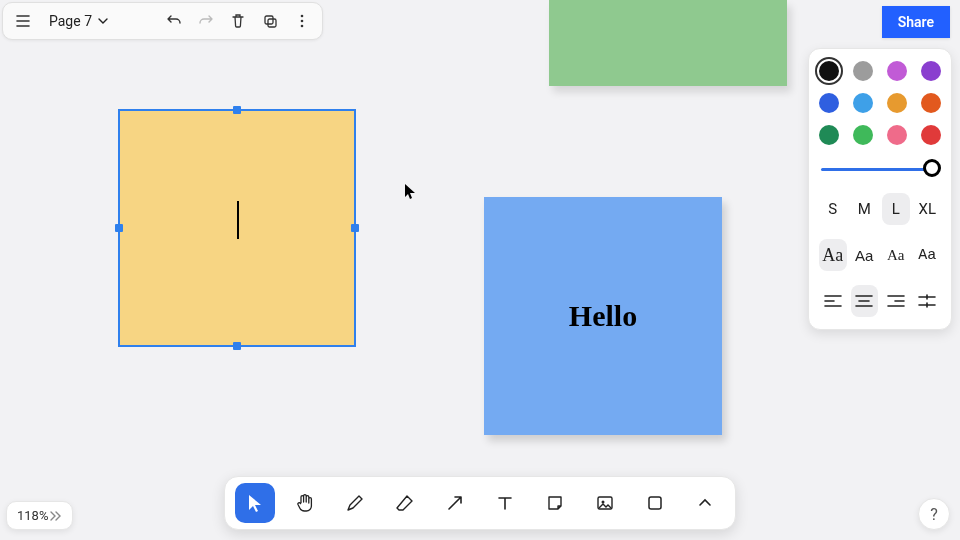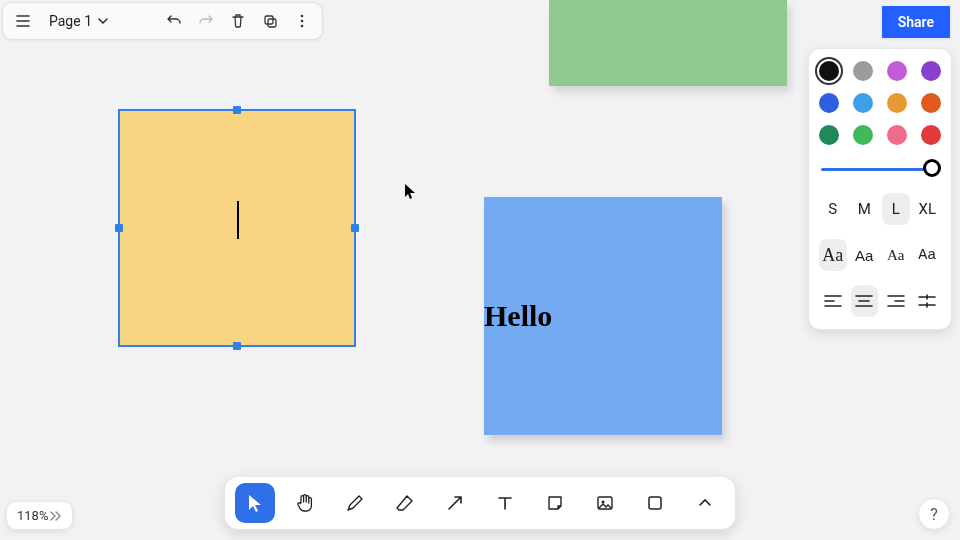--- a/index.html
+++ b/index.html
@@ -46,21 +46,21 @@
   .sel-w { left: -5px; top: calc(50% - 4px); }
   .text-caret {
     position: absolute; left: 50%; top: 90px; width: 2px; height: 38px; background: #000;
     animation: blink 1s steps(1) infinite;
   }
   @keyframes blink { 50% { opacity: 0; } }
 
   .sticky-blue {
     position: absolute; left: 484px; top: 197px; width: 238px; height: 238px;
     background: #74aaf2; box-shadow: 4px 6px 8px rgba(0,0,0,0.15);
-    display: flex; align-items: center; justify-content: flex-start;
+    display: flex; align-items: center; justify-content: center;
     font-family: "Comic Sans MS", cursive; font-size: 30px; font-weight: 700; color: #000;
   }
 
   .sticky-green {
     position: absolute; left: 549px; top: 0; width: 238px; height: 86px;
     background: #8fc98f; box-shadow: 4px 6px 8px rgba(0,0,0,0.12);
   }
 
   
   .cursor-arrow {
@@ -125,21 +125,21 @@
 </head>
 <body>
 
 <div class="top-toolbar">
   <div class="tb-btn">
     <svg width="16" height="16" viewBox="0 0 16 16">
         <path d="M2 3h12M2 8h12M2 13h12" stroke="currentColor" stroke-width="1.6" stroke-linecap="round"></path>
       </svg>
   </div>
   <div class="page-btn">
-    <span>Page 1</span>
+    <span>Page 7</span>
     <svg width="10" height="10" viewBox="0 0 10 10">
         <path d="M1 3l4 4 4-4" stroke="currentColor" stroke-width="1.4" fill="none" stroke-linecap="round"></path>
       </svg>
   </div>
   <div class="tb-btn">
     <svg width="16" height="16" viewBox="0 0 16 16">
         <path d="M5 3L2 6l3 3M2 6h8a4 4 0 0 1 4 4" stroke="currentColor" stroke-width="1.4" fill="none" stroke-linecap="round" stroke-linejoin="round"></path>
       </svg>
   </div>
   <div class="tb-btn disabled">

